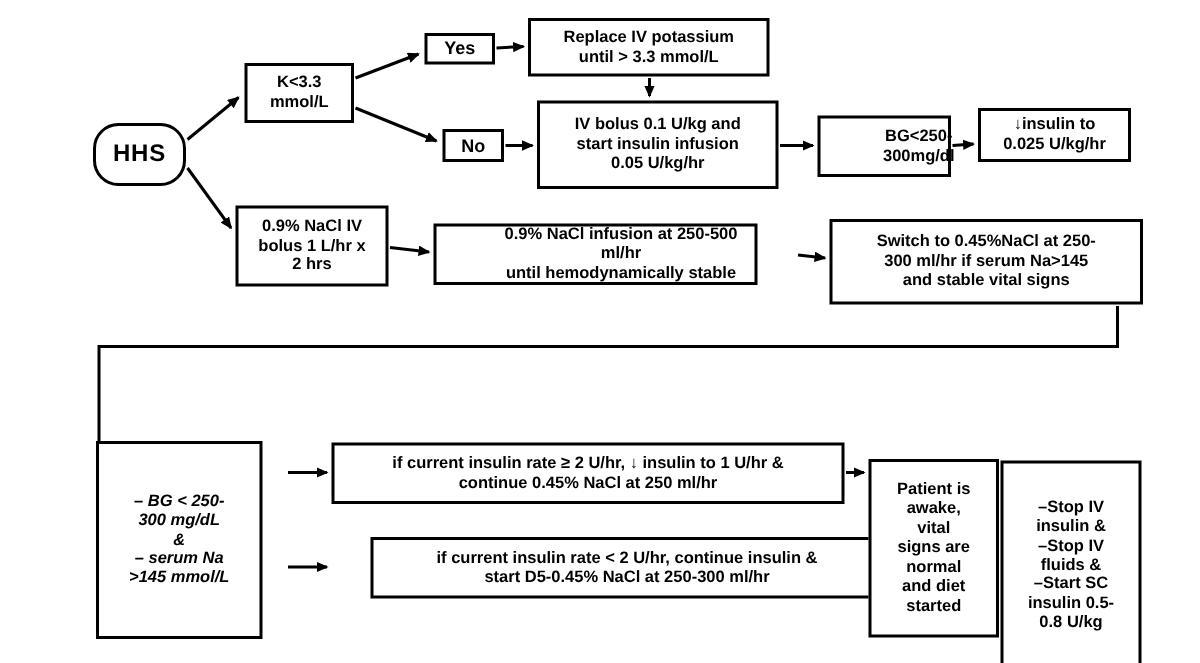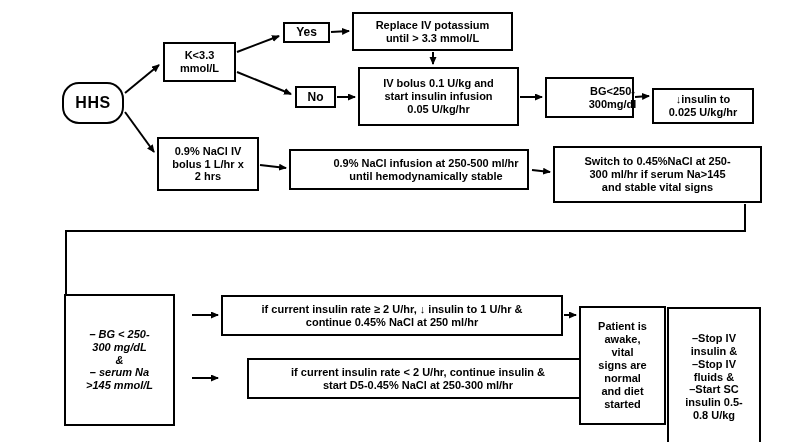--- a/index.html
+++ b/index.html
@@ -32,23 +32,23 @@
     padding: 1px 2px;
   }
   
   #n-hhs            { left: 62px;  top: 82px;  width: 62px;  height: 42px; font-size: 16px; letter-spacing: 0.5px; border-radius: 17px; }
   #n-k-check        { left: 163px; top: 42px;  width: 73px;  height: 40px; }
   #n-yes            { left: 283px; top: 22px;  width: 47px;  height: 21px; font-size: 12px; }
   #n-replace-k      { left: 352px; top: 12px;  width: 161px; height: 39px; }
   #n-no             { left: 295px; top: 86px;  width: 41px;  height: 22px; font-size: 12px; }
   #n-iv-bolus       { left: 358px; top: 67px;  width: 161px; height: 59px; }
   #n-bg-check       { left: 545px; top: 77px;  width: 89px;  height: 41px; padding-left: 48px; }
-  #n-reduce-insulin { left: 652px; top: 72px;  width: 102px; height: 36px; margin-top: 16px; }
+  #n-reduce-insulin { left: 652px; top: 72px;  width: 102px; height: 36px; }
   #n-nacl-bolus     { left: 157px; top: 137px; width: 102px; height: 54px; }
-  #n-nacl-infusion  { left: 289px; top: 149px; width: 240px; height: 41px; padding-left: 36px; }
+  #n-nacl-infusion  { left: 289px; top: 149px; width: 216px; height: 41px; padding-left: 36px; }
   #n-switch-nacl    { left: 553px; top: 146px; width: 209px; height: 57px; }
   #n-bg-na-check    { left: 64px;  top: 294px; width: 111px; height: 132px; font-style: italic; }
   #n-rate-high      { left: 221px; top: 295px; width: 342px; height: 41px; }
   #n-rate-low       { left: 221px; top: 358px; width: 342px; height: 41px; margin-left: 26px; }
   #n-patient-awake  { left: 579px; top: 306px; width: 87px;  height: 119px; }
   #n-stop-iv        { left: 667px; top: 287px; width: 94px;  height: 140px; margin-top: 20px; }
   .edges {
     position: absolute;
     left: 0; top: 0;
     width: 800px;

